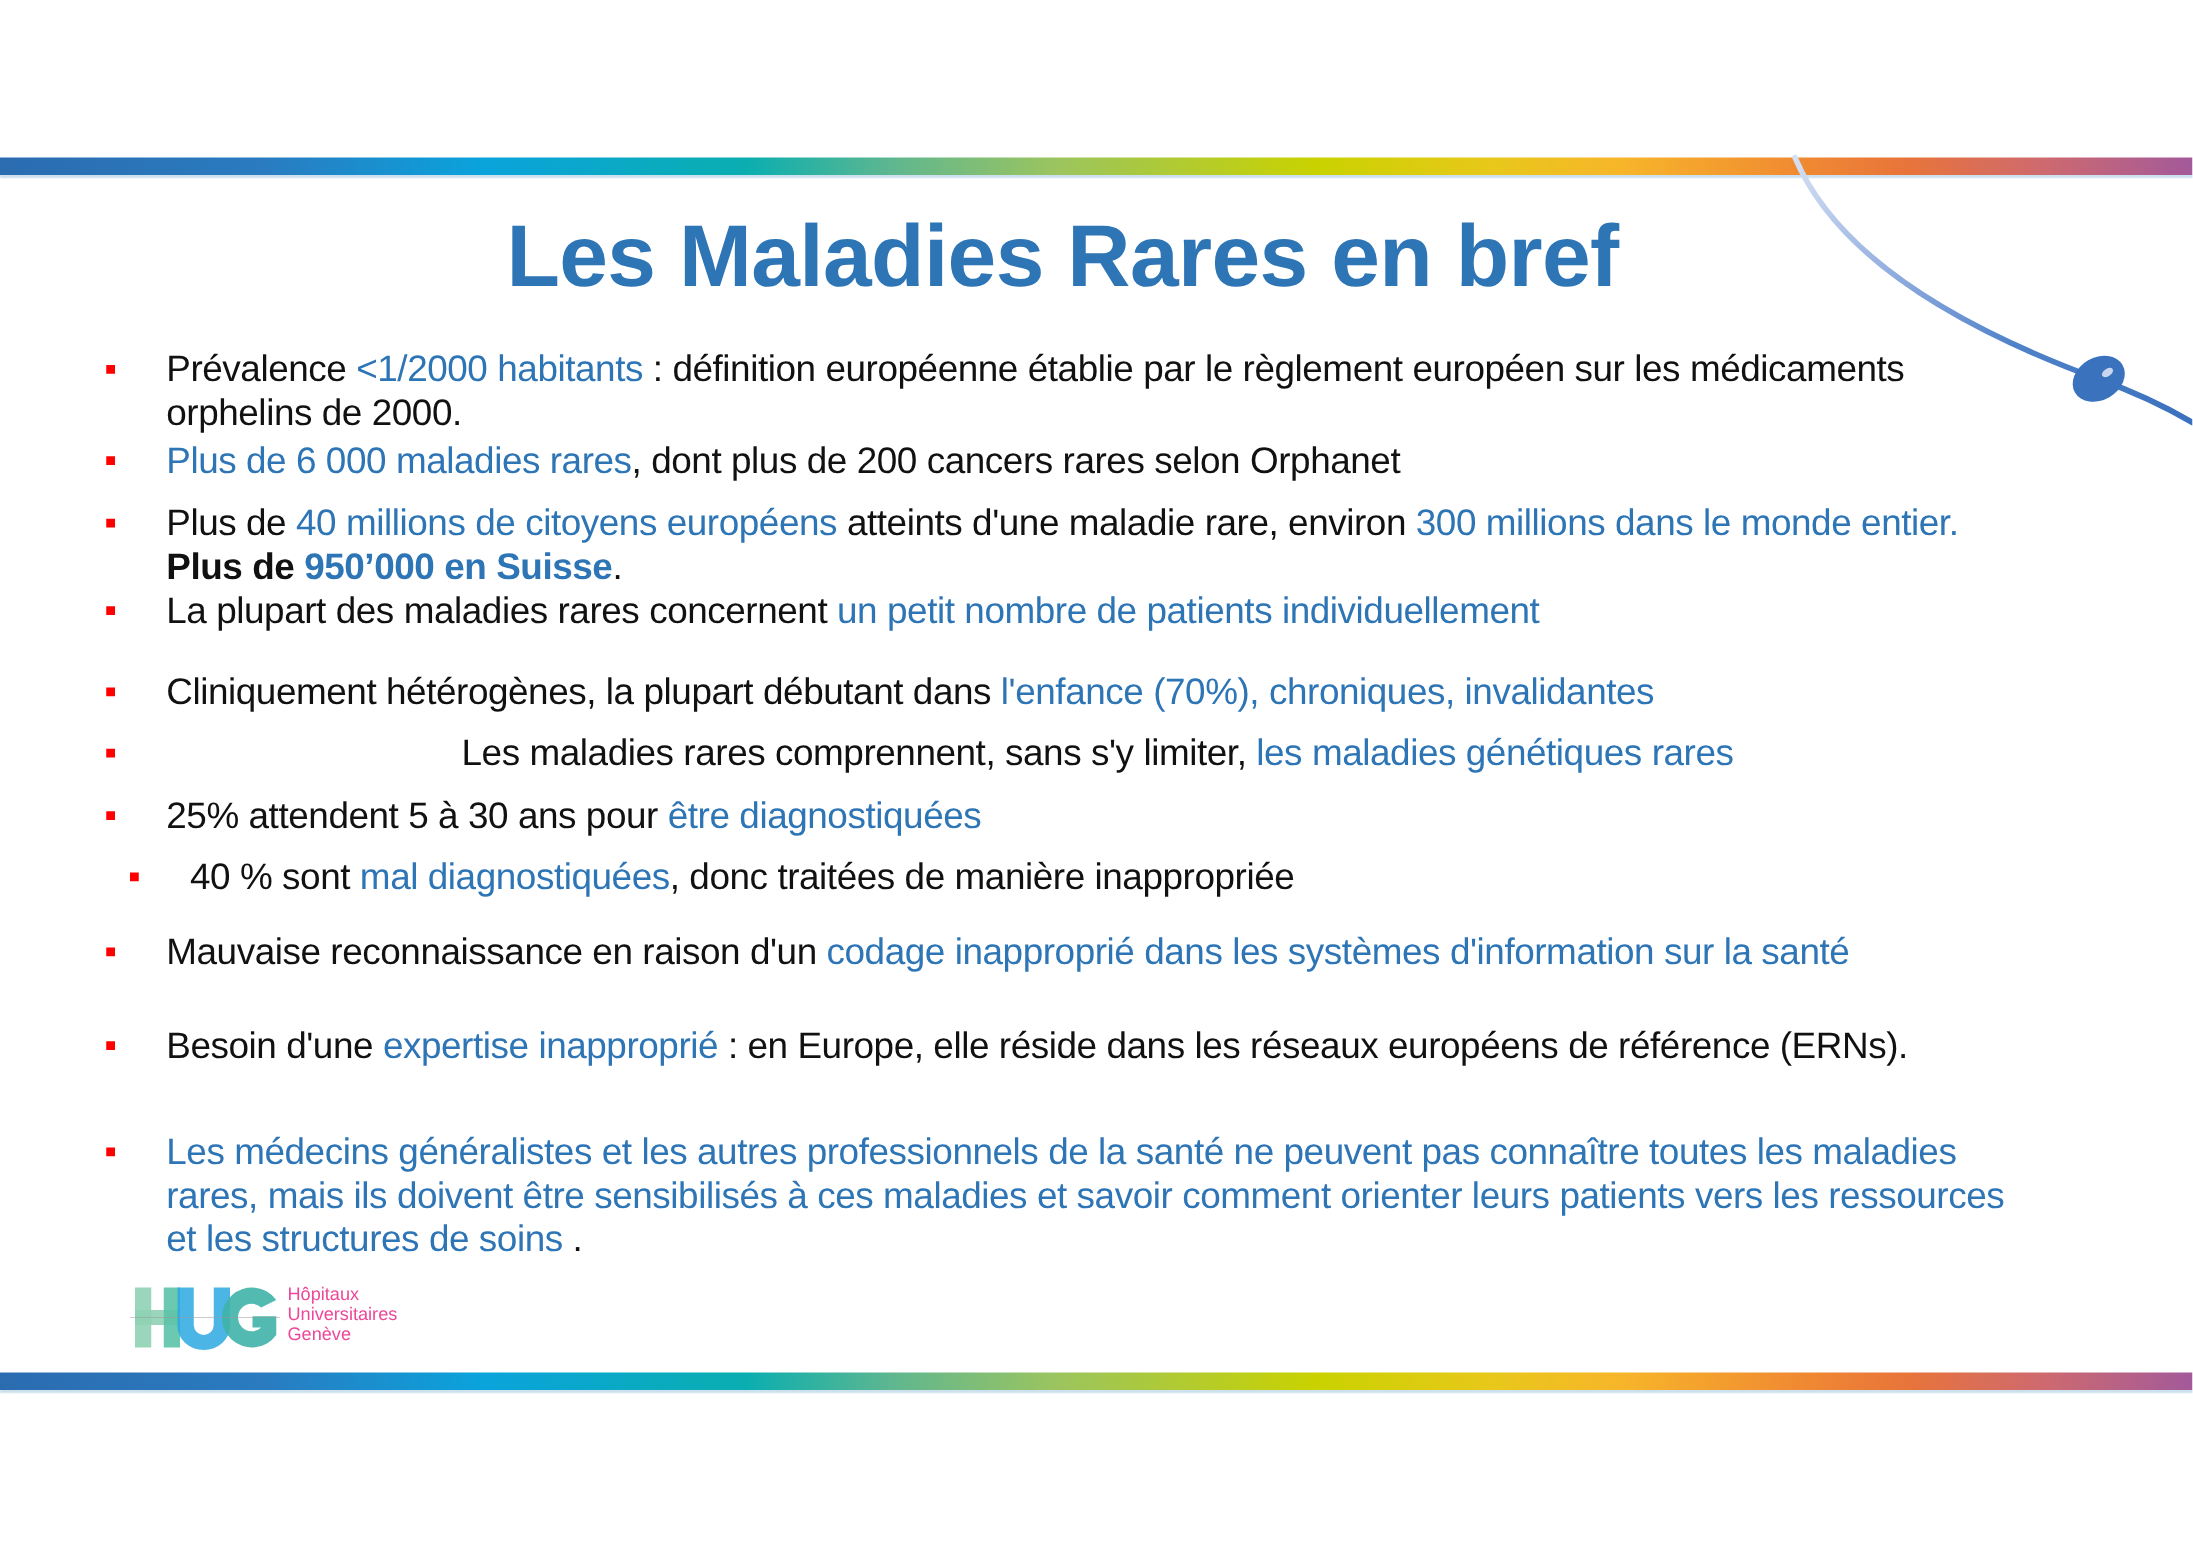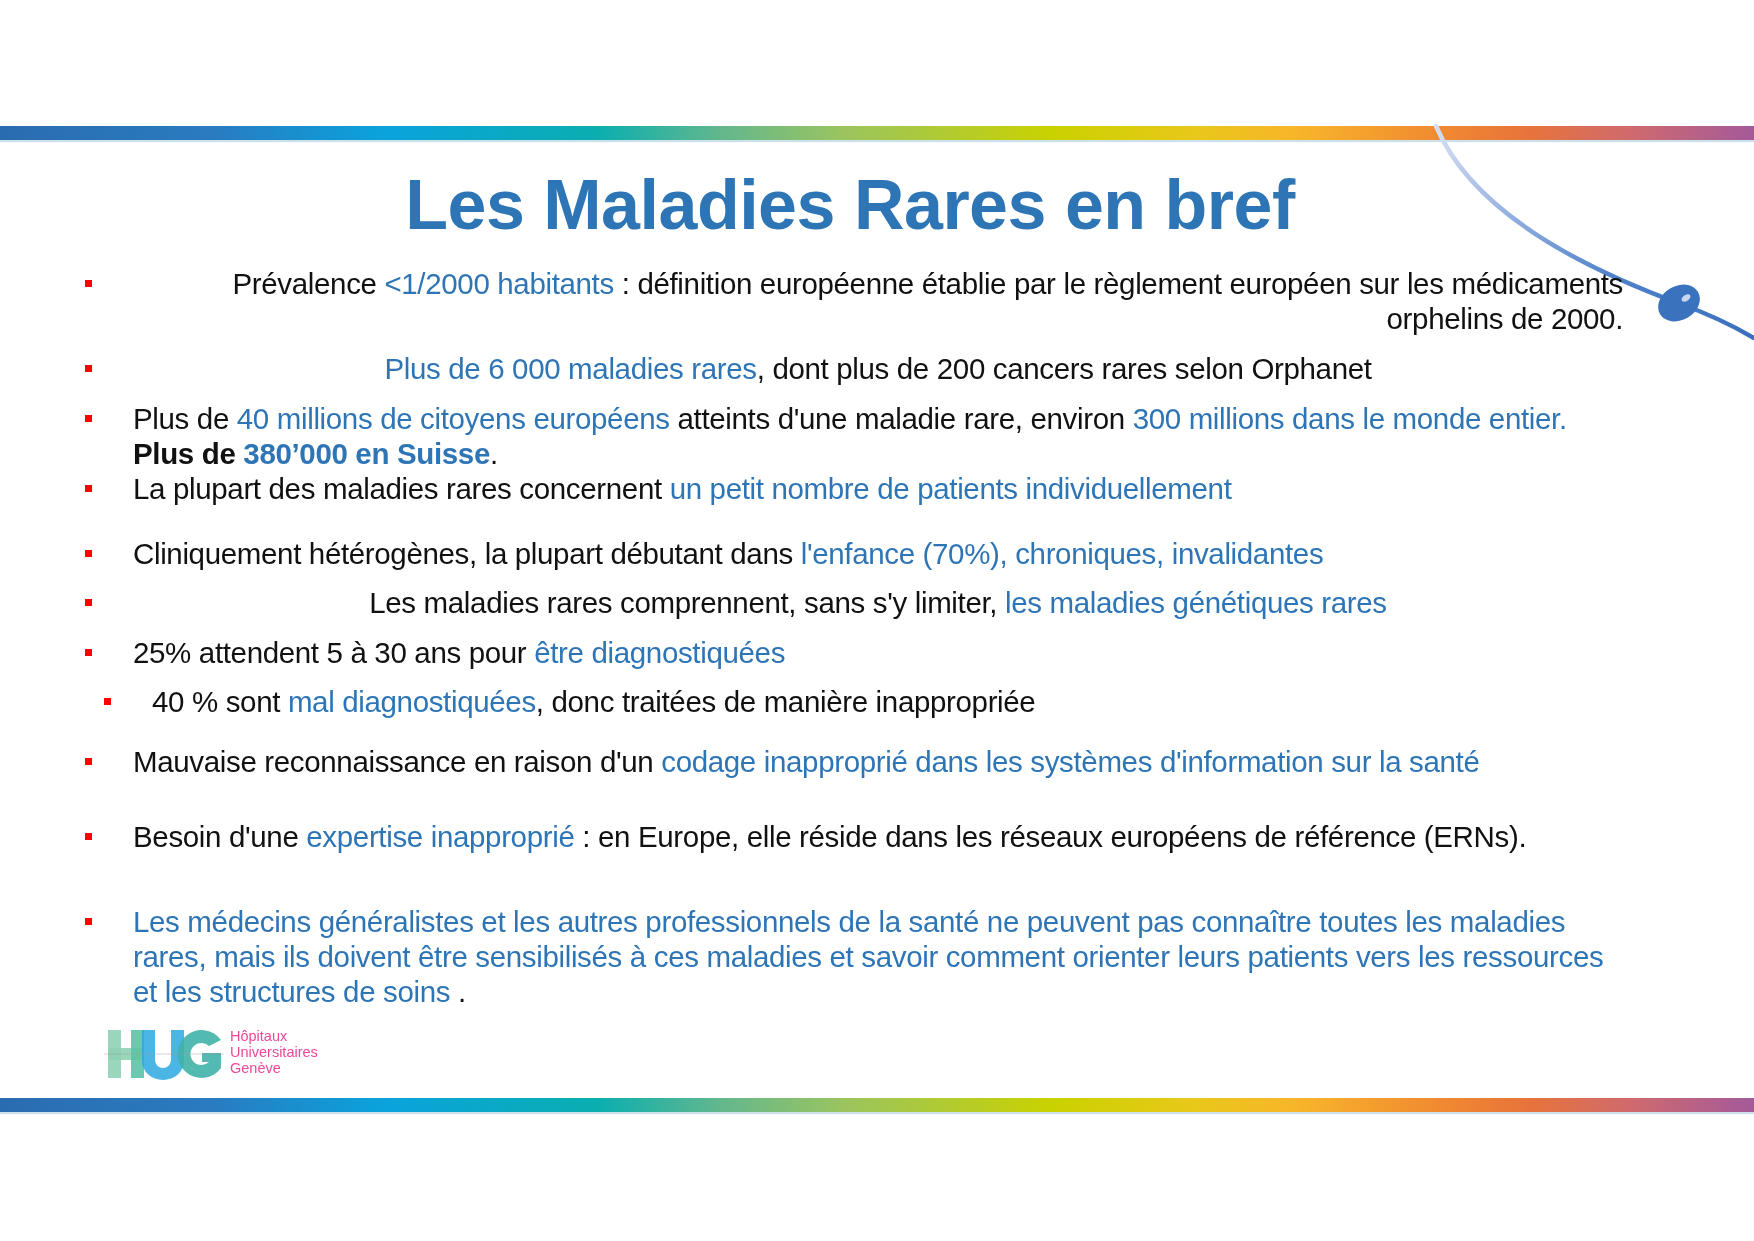--- a/index.html
+++ b/index.html
@@ -134,33 +134,33 @@
     </linearGradient>
   </defs>
   <path d="M 1436 126 Q 1480 230 1678 303 Q 1720 318 1754 338" fill="none" stroke="url(#arcGrad)" stroke-width="4.5" stroke-linecap="round"></path>
   <ellipse cx="1679" cy="303" rx="22" ry="17" transform="rotate(-30 1679 303)" fill="#3a72be"></ellipse>
   <ellipse cx="1686" cy="298" rx="5" ry="3" transform="rotate(-35 1686 298)" fill="#c9d6ee"></ellipse>
 </svg>
 
 <div id="slide-title">Les Maladies Rares en bref</div>
 
 <ul id="bullet-list">
-  <li class="bullet-item" style="top:0px;text-align:right;">
+  <li class="bullet-item" style="top:12px;">
     <span class="bullet-marker"></span>
     <span>Prévalence </span><span class="hl">&lt;1/2000 habitants</span><span> : définition européenne établie par le règlement européen sur les médicaments orphelins de 2000.</span>
   </li>
 
-  <li class="bullet-item" style="top:85px;text-align:center;">
+  <li class="bullet-item" style="top:85px;">
     <span class="bullet-marker"></span>
     <span class="hl">Plus de 6 000 maladies rares</span><span>, dont plus de 200 cancers rares selon Orphanet</span>
   </li>
 
   <li class="bullet-item" style="top:135px;">
     <span class="bullet-marker"></span>
-    <span>Plus de </span><span class="hl">40 millions de citoyens européens</span><span> atteints d'une maladie rare, environ </span><span class="hl">300 millions dans le monde entier.</span><span> </span><span class="b">Plus de </span><span class="b hl">380’000 en Suisse</span><span>.</span>
+    <span>Plus de </span><span class="hl">40 millions de citoyens européens</span><span> atteints d'une maladie rare, environ </span><span class="hl">300 millions dans le monde entier.</span><span> </span><span class="b">Plus de </span><span class="b hl">950’000 en Suisse</span><span>.</span>
   </li>
 
   <li class="bullet-item" style="top:205px;">
     <span class="bullet-marker"></span>
     <span>La plupart des maladies rares concernent </span><span class="hl">un petit nombre de patients individuellement</span>
   </li>
 
   <li class="bullet-item" style="top:270px;">
     <span class="bullet-marker"></span>
     <span>Cliniquement hétérogènes, la plupart débutant dans </span><span class="hl">l'enfance (70%), chroniques, invalidantes</span>

